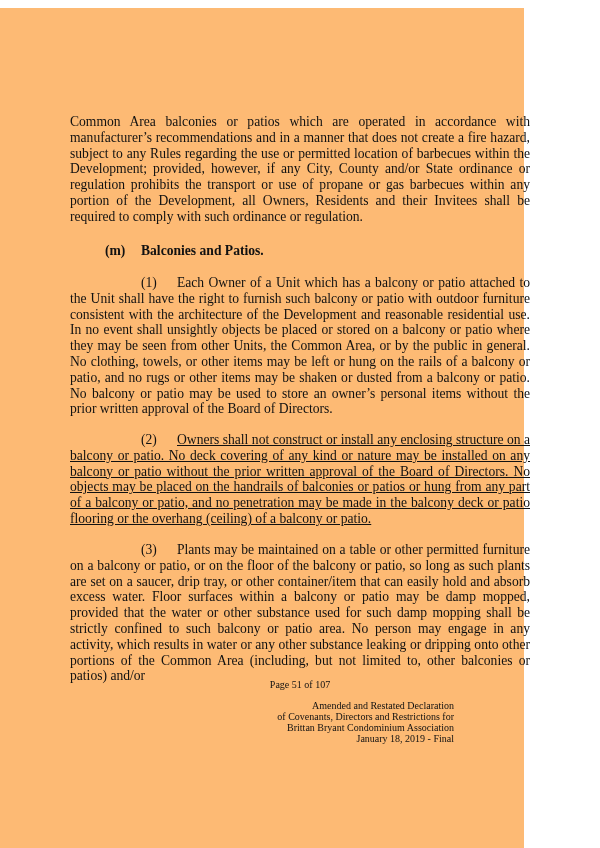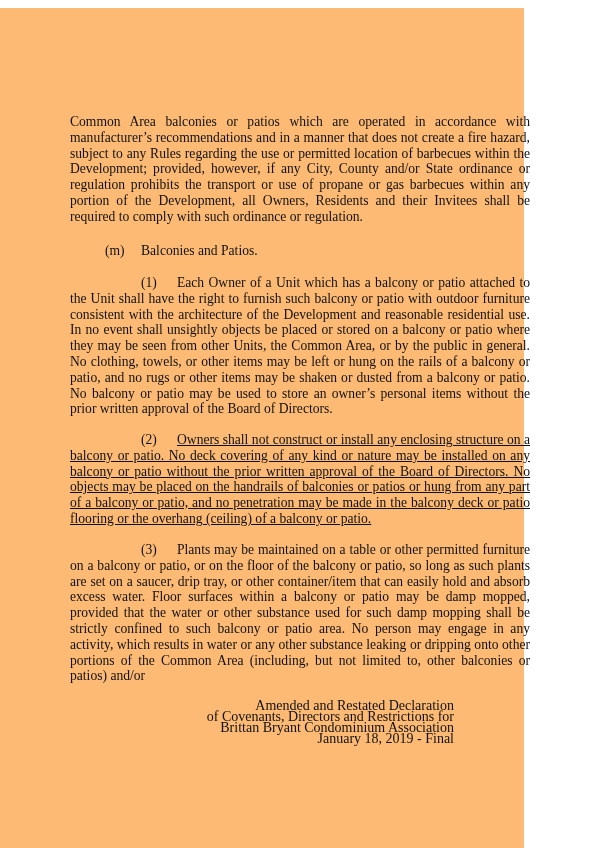--- a/index.html
+++ b/index.html
@@ -3,29 +3,29 @@
   <meta charset="utf-8">
   <style>
     html, body { margin: 0; padding: 0; background: #ffffff; }
     body { width: 600px; height: 848px; position: relative; overflow: hidden;
       font-family: "Liberation Serif", "DejaVu Serif", serif; color: #111111; }
     .page { position: absolute; left: 0; top: 8px; width: 524px; height: 848px; background: #fdba74; }
     .body-text { position: absolute; left: 70px; width: 460px; font-size: 13.6px; line-height: 15.8px;
       text-align: justify; }
     .body-text p { margin: 0; }
     .p1 { top: 106px; }
-    .heading { position: absolute; top: 235px; left: 105px; font-size: 13.6px; line-height: 15.8px; font-weight: normal; }
+    .heading { position: absolute; top: 235px; left: 105px; font-size: 13.6px; line-height: 15.8px; font-weight: bold; }
     .heading .num { display: inline-block; width: 36px; }
     .p2 { top: 267px; }
     .p3 { top: 424px; text-decoration: underline; }
     .p4 { top: 534px; }
     .indent { display: inline-block; width: 71px; }
     .subnum { display: inline-block; width: 36px; }
     .page-num { position: absolute; top: 671px; left: 0; width: 600px; text-align: center; font-size: 10px; }
-    .doc-info { position: absolute; top: 692px; right: 70px; text-align: right; font-size: 14px; line-height: 11px; }
+    .doc-info { position: absolute; top: 692px; right: 70px; text-align: right; font-size: 10px; line-height: 11px; }
     .doc-info div { white-space: nowrap; }
     .copyright { position: absolute; top: 743px; left: 70px; width: 470px; font-size: 9.4px; line-height: 12px;
       font-weight: bold; }
   </style>
 </head>
 <body>
 
 <div class="page">
 
   <div class="body-text p1">
@@ -41,20 +41,21 @@
   </div>
 
   <div class="body-text p3">
     <p><span class="indent"></span><span class="subnum">(2)</span><span>Owners shall not construct or install any enclosing structure on a balcony or patio. No deck covering of any kind or nature may be installed on any balcony or patio without the prior written approval of the Board of Directors. No objects may be placed on the handrails of balconies or patios or hung from any part of a balcony or patio, and no penetration may be made in the balcony deck or patio flooring or the overhang (ceiling) of a balcony or patio.</span></p>
   </div>
 
   <div class="body-text p4">
     <p><span class="indent"></span><span class="subnum">(3)</span><span>Plants may be maintained on a table or other permitted furniture on a balcony or patio, or on the floor of the balcony or patio, so long as such plants are set on a saucer, drip tray, or other container/item that can easily hold and absorb excess water. Floor surfaces within a balcony or patio may be damp mopped, provided that the water or other substance used for such damp mopping shall be strictly confined to such balcony or patio area. No person may engage in any activity, which results in water or any other substance leaking or dripping onto other portions of the Common Area (including, but not limited to, other balconies or patios) and/or</span></p>
   </div>
 
+  <div class="page-num">Page 51 of 107</div>
 
   <div class="doc-info">
     <div>Amended and Restated Declaration</div>
     <div>of Covenants, Directors and Restrictions for</div>
     <div>Brittan Bryant Condominium Association</div>
     <div>January 18, 2019 - Final</div>
   </div>
 
 
 </div>

